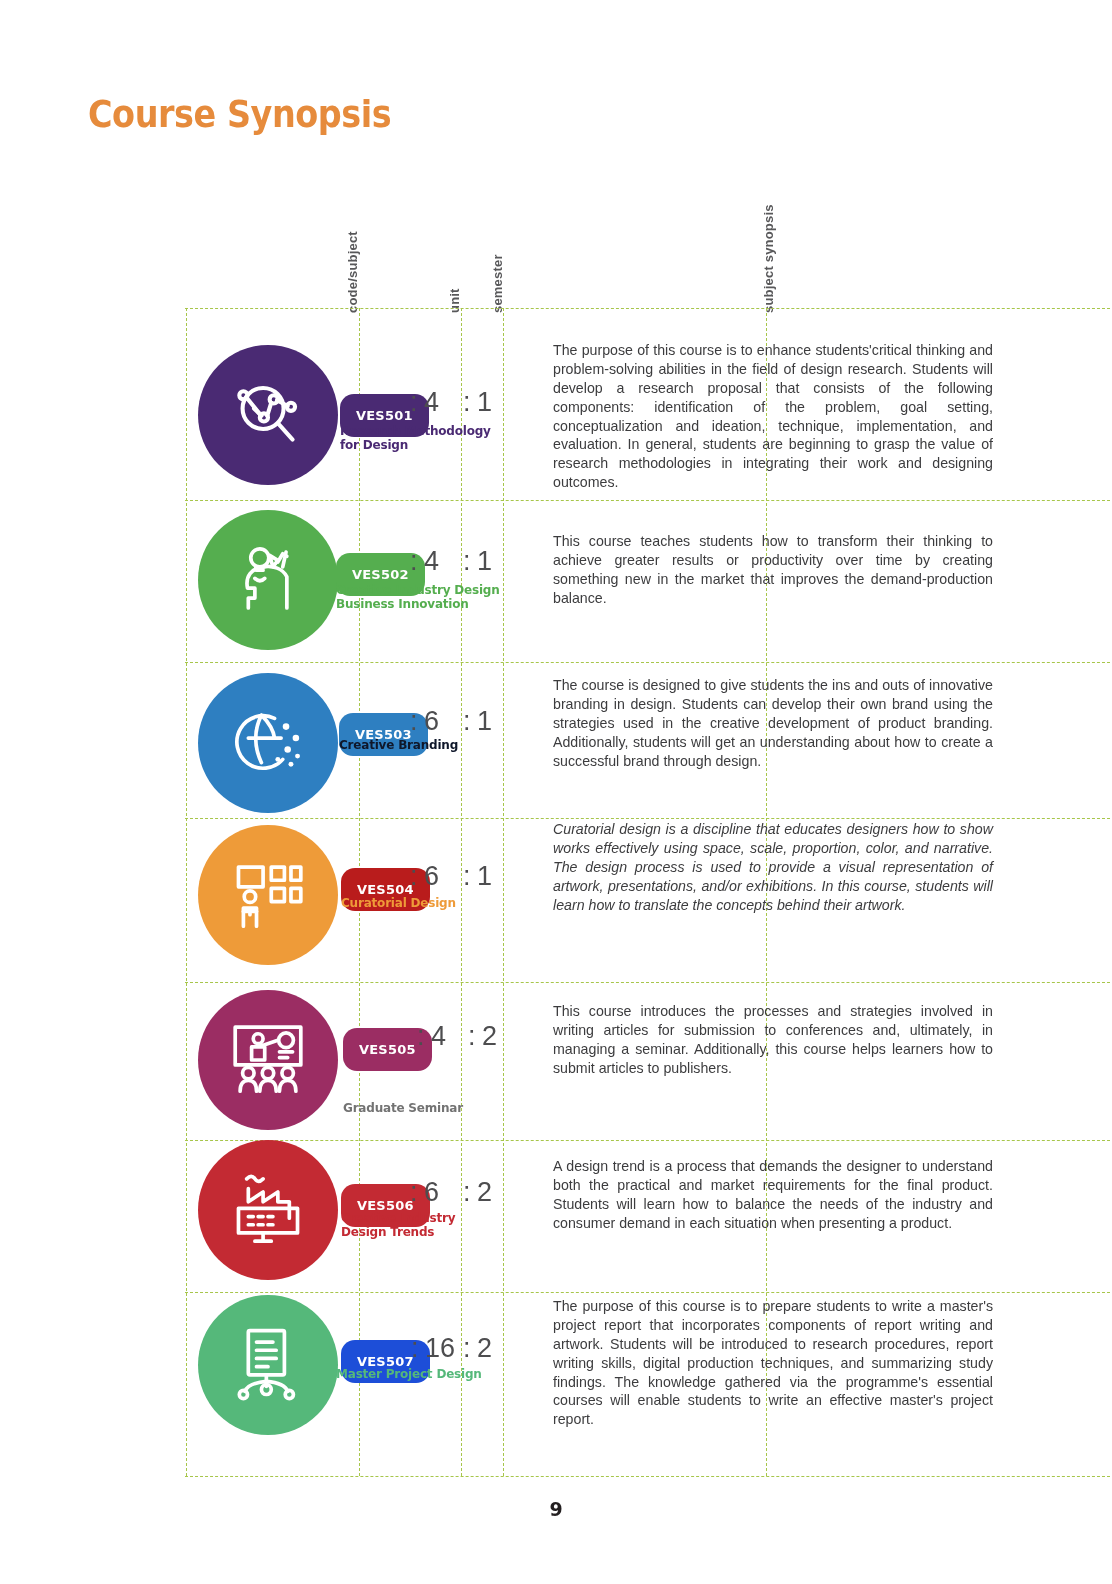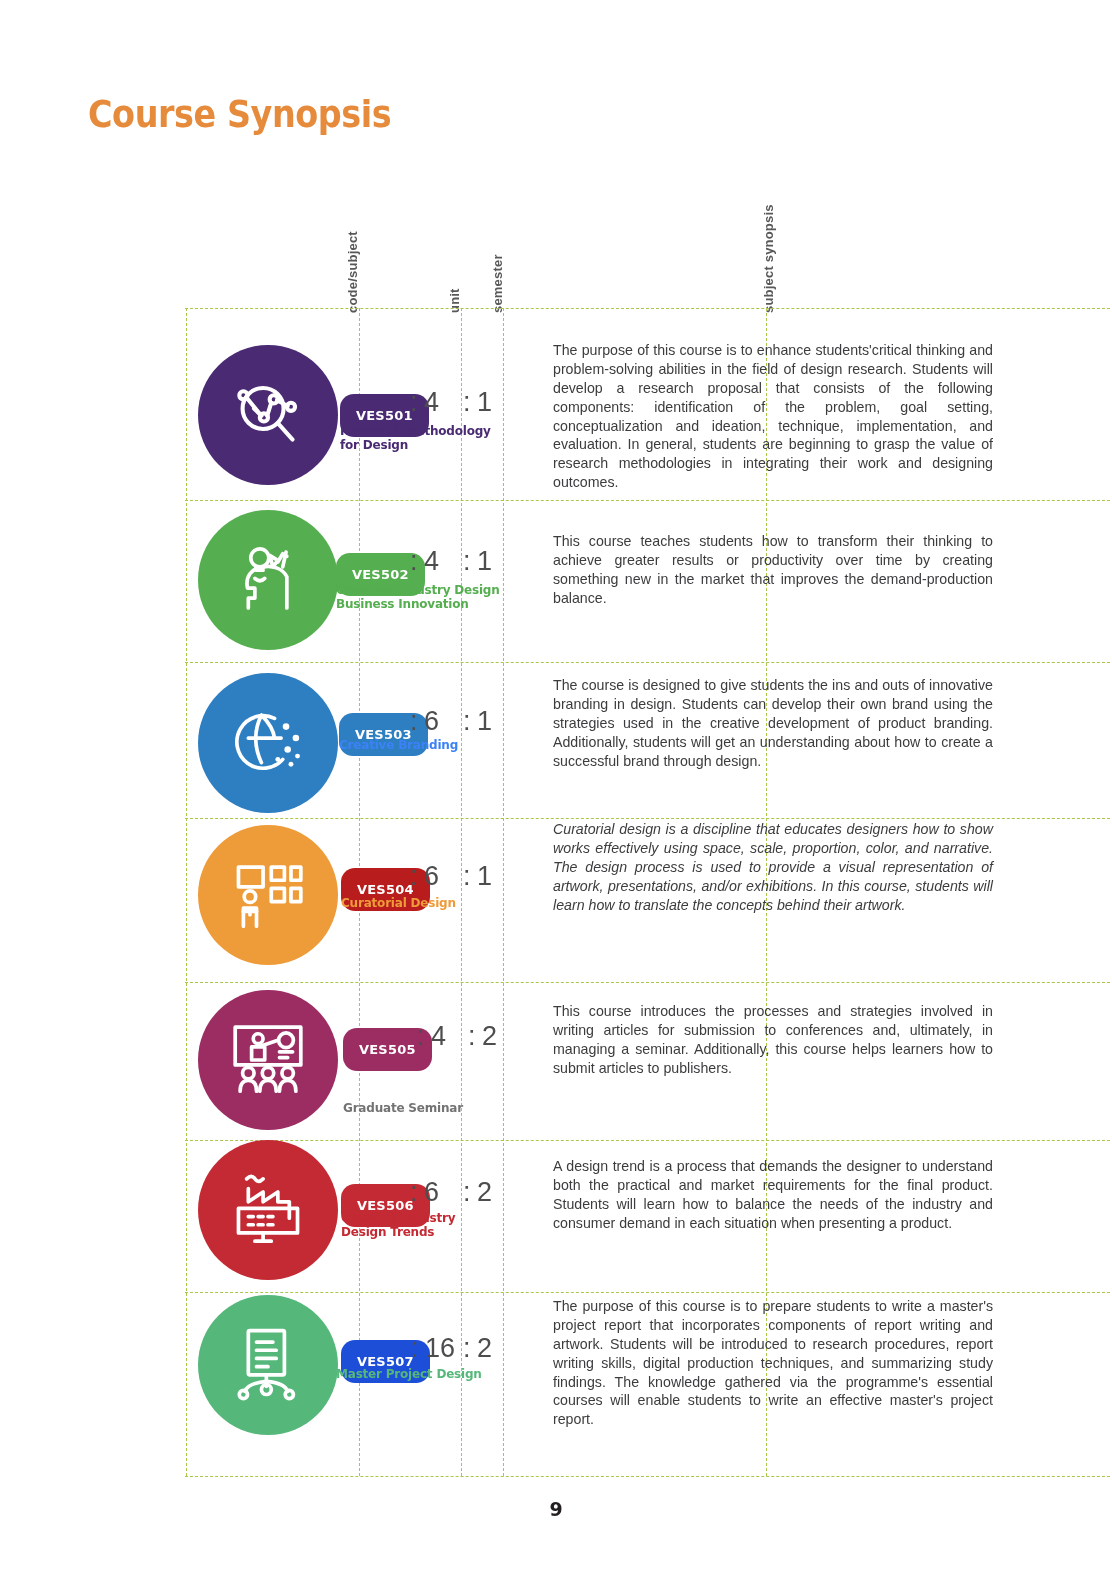--- a/index.html
+++ b/index.html
@@ -221,21 +221,21 @@
       <circle cx="62" cy="70" r="3" fill="#fff" stroke="none"></circle>
       <circle cx="78" cy="76" r="3" fill="#fff" stroke="none"></circle>
     </g>
         </svg>
       </div>
       <div class="code-badge" style="top: 713px; left: 339px; background: rgb(46, 127, 193);">VES503</div>
       <div class="unit-val" style="top: 706px; left: 424px;">6</div>
       <div class="unit-val" style="top: 706px; left: 410px; color: rgb(77, 77, 79);">:</div>
       <div class="unit-val" style="top: 706px; left: 463px; color: rgb(77, 77, 79);">:</div>
       <div class="sem-val" style="top: 706px; left: 477px;">1</div>
-      <div class="subject-name" style="top: 738px; left: 339px; color: #3b82f6;">Creative Branding</div>
+      <div class="subject-name" style="top: 738px; left: 339px; color: #0f172a;">Creative Branding</div>
       <div class="synopsis" style="top: 676px;">The course is designed to give students the ins and outs of innovative branding in design. Students can develop their own brand using the strategies used in the creative development of product branding. Additionally, students will get an understanding about how to create a successful brand through design.</div>
     </div>
     <div class="row">
       <div class="icon-circle" style="top: 825px; background: rgb(238, 155, 57);">
         <svg viewBox="0 0 100 100" xmlns="http://www.w3.org/2000/svg">
     <g fill="none" stroke="#fff" stroke-width="4.5" stroke-linecap="round" stroke-linejoin="round">
       <rect x="14" y="16" width="30" height="24"></rect>
       <rect x="54" y="16" width="16" height="16"></rect>
       <rect x="78" y="16" width="12" height="16"></rect>
       <rect x="54" y="42" width="16" height="16"></rect>

